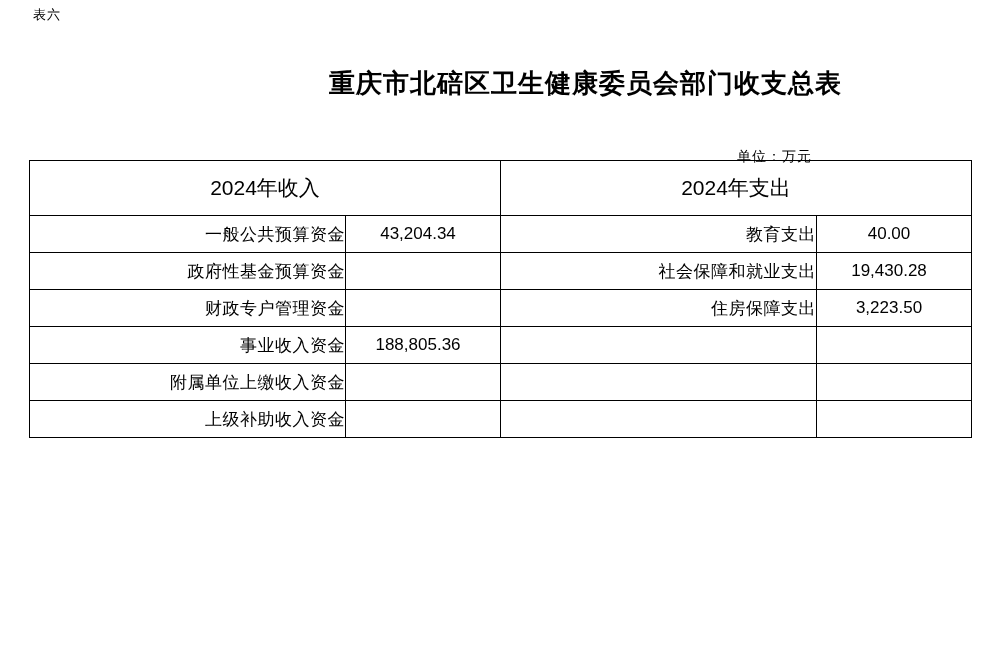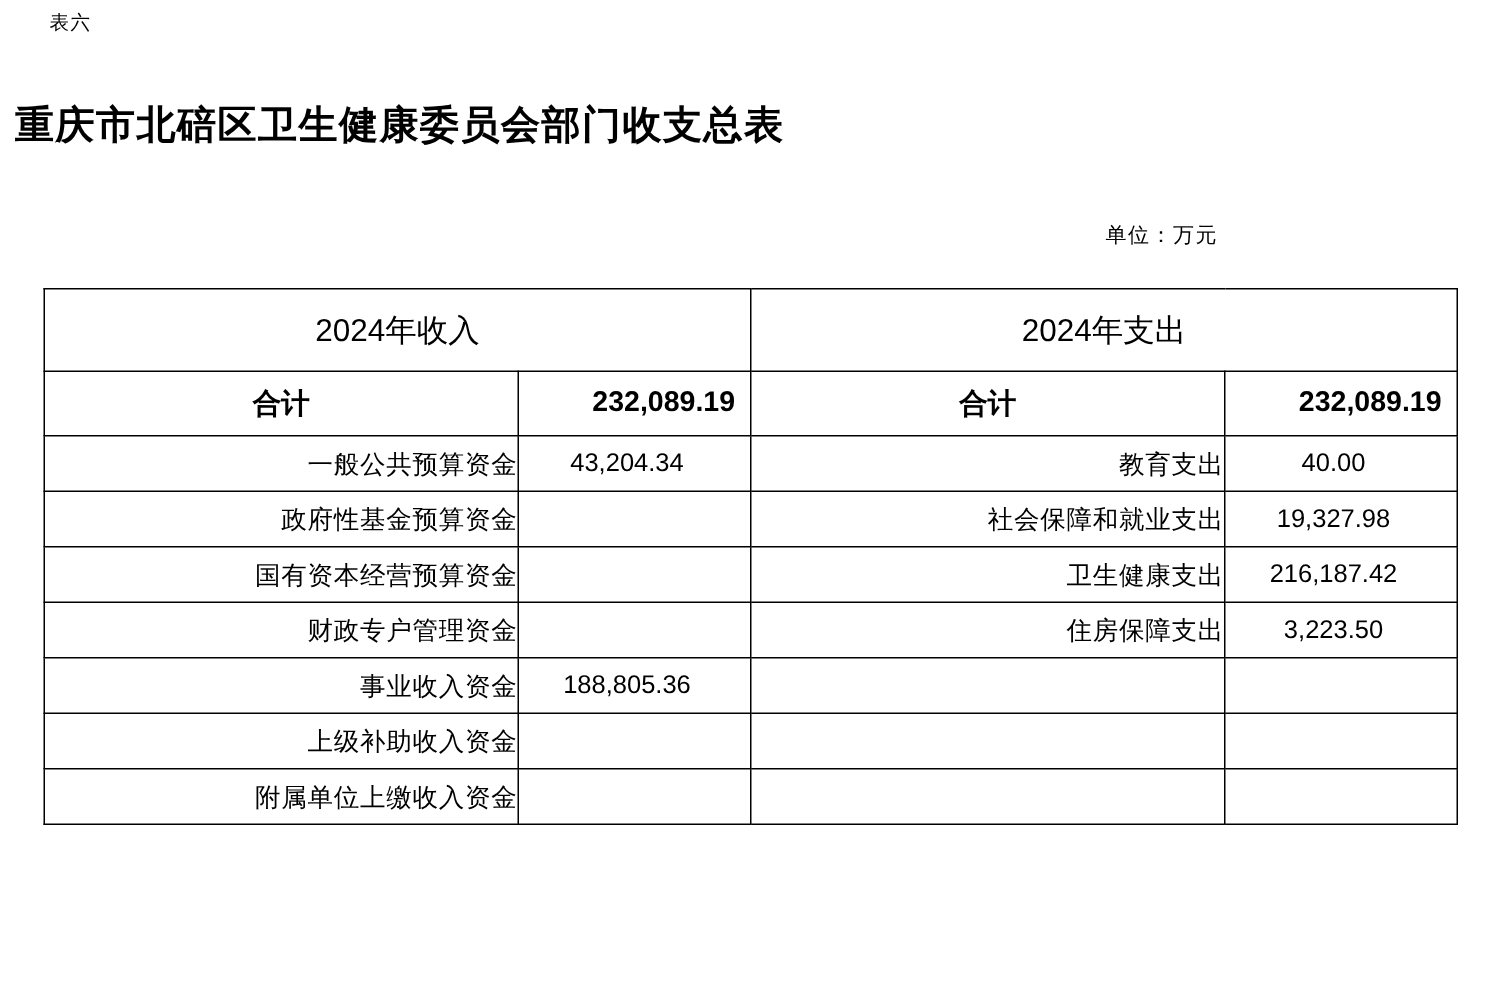--- a/index.html
+++ b/index.html
@@ -27,40 +27,39 @@
     top: 6px;
     font-size: 13px;
     font-family: "Liberation Sans", "DejaVu Sans", sans-serif;
     letter-spacing: 1px;
   }
   .doc-title {
     position: absolute;
     left: 0;
     right: 0;
     top: 66px;
-    text-align: left;
+    text-align: right;
     font-size: 26px;
     font-weight: bold;
     font-family: "Liberation Sans", "DejaVu Sans", sans-serif;
     letter-spacing: 1px;
-    margin-left: 10px;
   }
   .unit-note {
     position: absolute;
     right: 30px;
     top: 148px;
     font-size: 14px;
     font-family: "Liberation Sans", "DejaVu Sans", sans-serif;
     letter-spacing: 1px;
     margin-left: 16px;
   }
   table.main {
     position: absolute;
     left: 29px;
-    top: 192px;
+    top: 160px;
     width: 942px;
     border-collapse: collapse;
     table-layout: fixed;
   }
   table.main td {
     border: 1px solid #000000;
     padding: 0;
     vertical-align: middle;
   }
   .col-a { width: 316px; }
@@ -128,65 +127,53 @@
       <col class="col-a">
       <col class="col-b">
       <col class="col-c">
       <col class="col-d">
     </colgroup>
     <tbody>
       <tr>
         <td class="sect-head" colspan="2">2024年收入</td>
         <td class="sect-head" colspan="2">2024年支出</td>
       </tr>
-      <tr class="total-row">
-        <td class="total-label">合计</td>
-        <td class="total-value">232,089.19</td>
-        <td class="total-label">合计</td>
-        <td class="total-value">232,089.19</td>
-      </tr>
 
       <tr class="data-row">
         <td class="item-cell">一般公共预算资金</td>
         <td class="num-cell">43,204.34</td>
         <td class="item-cell">教育支出</td>
         <td class="num-cell">40.00</td>
       </tr>
       <tr class="data-row">
         <td class="item-cell">政府性基金预算资金</td>
         <td class="num-cell"></td>
         <td class="item-cell">社会保障和就业支出</td>
-        <td class="num-cell">19,327.98</td>
-      </tr>
-      <tr class="data-row">
-        <td class="item-cell">国有资本经营预算资金</td>
-        <td class="num-cell"></td>
-        <td class="item-cell">卫生健康支出</td>
-        <td class="num-cell">216,187.42</td>
+        <td class="num-cell">19,430.28</td>
       </tr>
       <tr class="data-row">
         <td class="item-cell">财政专户管理资金</td>
         <td class="num-cell"></td>
         <td class="item-cell">住房保障支出</td>
         <td class="num-cell">3,223.50</td>
       </tr>
       <tr class="data-row">
         <td class="item-cell">事业收入资金</td>
         <td class="num-cell">188,805.36</td>
         <td class="item-cell"></td>
         <td class="num-cell"></td>
       </tr>
       <tr class="data-row">
-        <td class="item-cell">上级补助收入资金</td>
+        <td class="item-cell">附属单位上缴收入资金</td>
         <td class="num-cell"></td>
         <td class="item-cell"></td>
         <td class="num-cell"></td>
       </tr>
       <tr class="data-row">
-        <td class="item-cell">附属单位上缴收入资金</td>
+        <td class="item-cell">上级补助收入资金</td>
         <td class="num-cell"></td>
         <td class="item-cell"></td>
         <td class="num-cell"></td>
       </tr>
     </tbody>
   </table>
 
 </div>
 
 </body></html>

